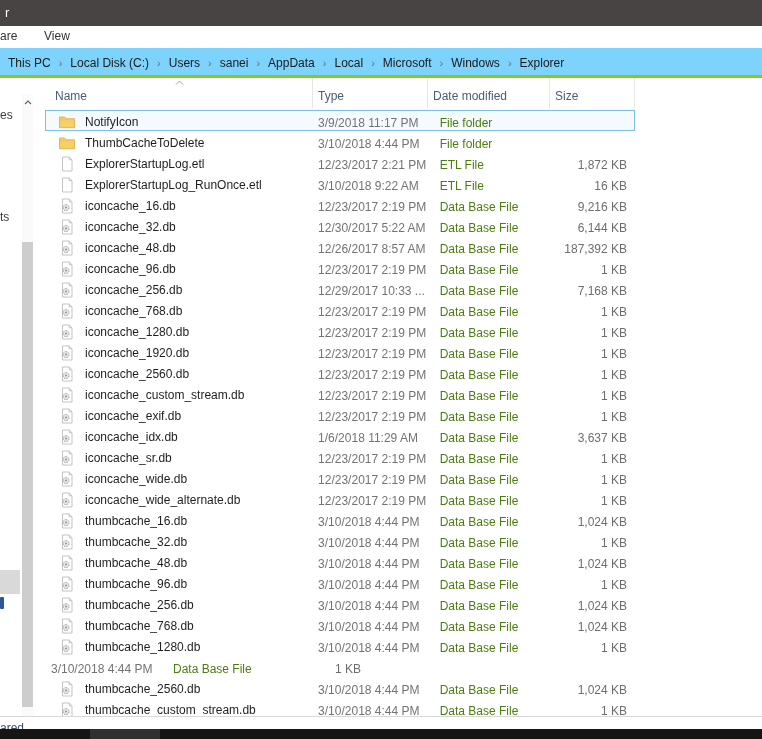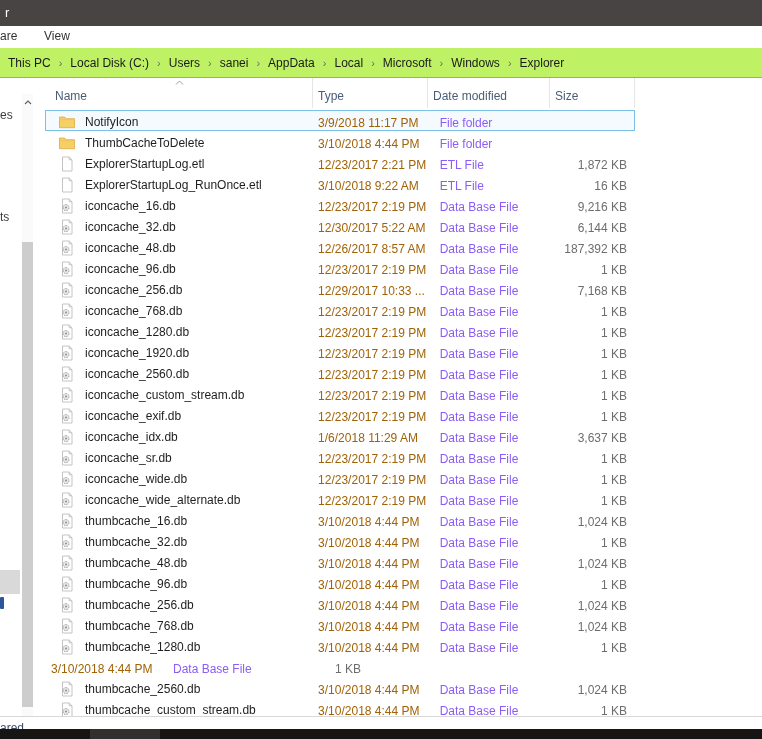--- a/index.html
+++ b/index.html
@@ -12,22 +12,22 @@
   #titlebar .title-frag { position:absolute; left:5px; top:5px; color:#fff; font-size:13px; }
 
   
   #ribbonrow { position:absolute; left:0; top:26px; width:762px; height:34px; background:#fff;
                border-bottom:1px solid #ececec; }
   .ribbon-tab { position:absolute; top:3px; color:#333; font-size:12px; }
   #tab-share-frag { left:0; }
   #tab-view { left:44px; }
 
   
-  #addressrow { position:absolute; left:0; top:48px; width:762px; height:30px; background:#bef264;
-                border-bottom:1px solid #84cc16; }
+  #addressrow { position:absolute; left:0; top:48px; width:762px; height:30px; background:#7dd3fc;
+                border-bottom:3px solid #84cc16; }
   #breadcrumb { position:absolute; left:8px; top:0; height:29px; display:flex; align-items:center; }
   .crumb { color:#1a1a1a; white-space:nowrap; }
   .crumb-sep { color:#6b6b6b; font-size:11px; padding:0 8px; }
 
   
   #content { position:absolute; left:0; top:78px; width:762px; height:638px; background:#fff; overflow:hidden; }
 
   
   #navpane { position:absolute; left:0; top:12px; width:36px; height:638px; background:#fff; }
   .nav-frag { position:absolute; left:0; color:#3c3c3c; }
@@ -53,22 +53,22 @@
   .h-date { width:122px; padding-left:5px; }
   .h-type { width:115px; padding-left:5px; }
   .h-size { width:85px;  padding-left:5px; }
   #sort-caret { position:absolute; left:130px; top:2px; }
 
   #rows { position:absolute; left:9px; top:32px; width:590px; }
   .row { display:flex; align-items:flex-end; height:21px; width:590px; border:1px solid transparent; }
   .row.selected { background:#f4fafe; border:1px solid #7cc0e8; }
   .cell-name { width:268px; display:flex; align-items:center; padding-left:13px; overflow:hidden; }
   .cell-name .fname { margin-left:10px; white-space:nowrap; }
-  .cell-date { width:122px; padding-left:5px; color:#a16207; white-space:nowrap; }
-  .cell-type { width:115px; padding-left:5px; color:#8b5cf6; white-space:nowrap; }
+  .cell-date { width:122px; padding-left:5px; color:#737373; white-space:nowrap; }
+  .cell-type { width:115px; padding-left:5px; color:#4d7c0f; white-space:nowrap; }
   .cell-size { width:85px; padding-right:7px; color:#6d6d6d; text-align:right; white-space:nowrap; }
   .icon-slot { width:16px; height:16px; flex:0 0 16px; display:flex; align-items:center; justify-content:center; }
 
   
   #statusbar { position:absolute; left:0; top:716px; width:762px; height:13px; background:#fff;
                border-top:1px solid #d8d8d8; }
   #status-frag { position:absolute; left:0; top:4px; color:#3e4a66; }
   #taskbar { position:absolute; left:0; top:729px; width:762px; height:10px; background:#161514; }
   #taskbar-button { position:absolute; left:90px; top:0; width:70px; height:10px; background:#31302f; }
 </style>

